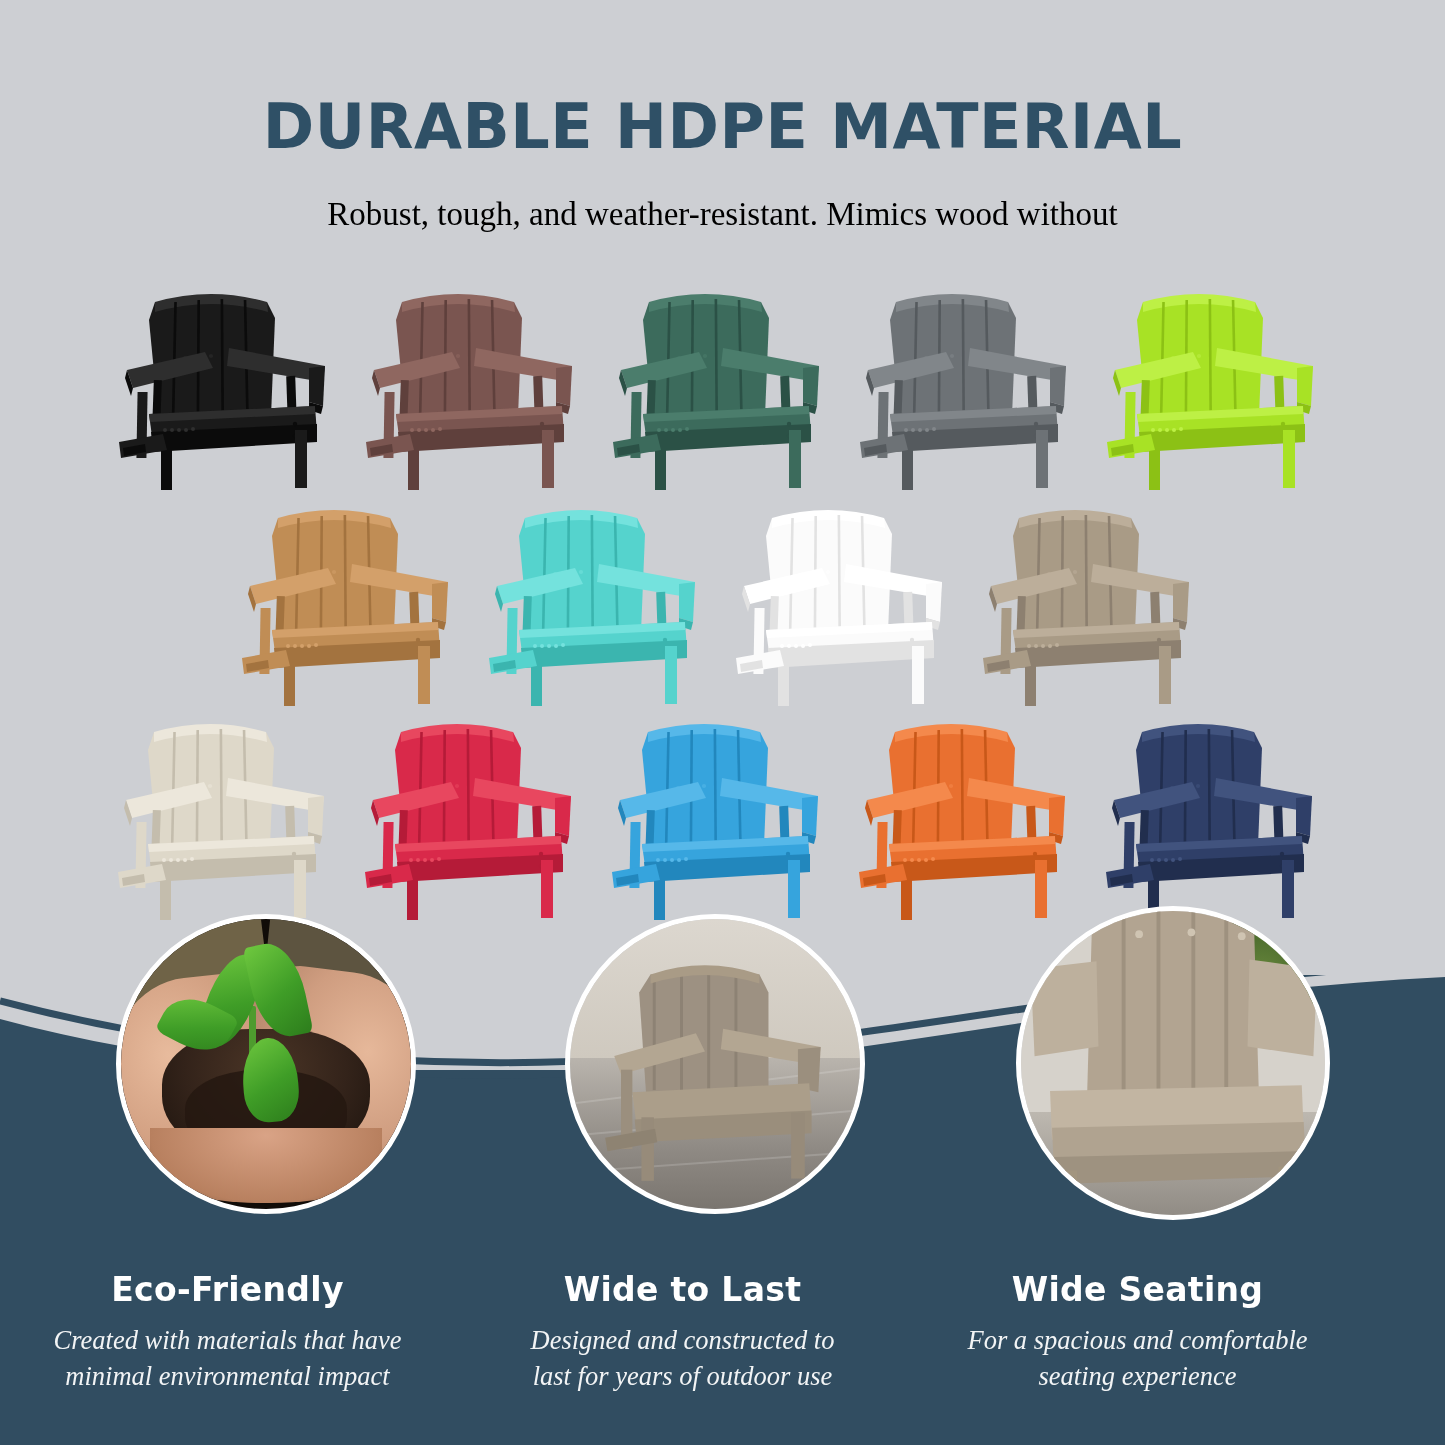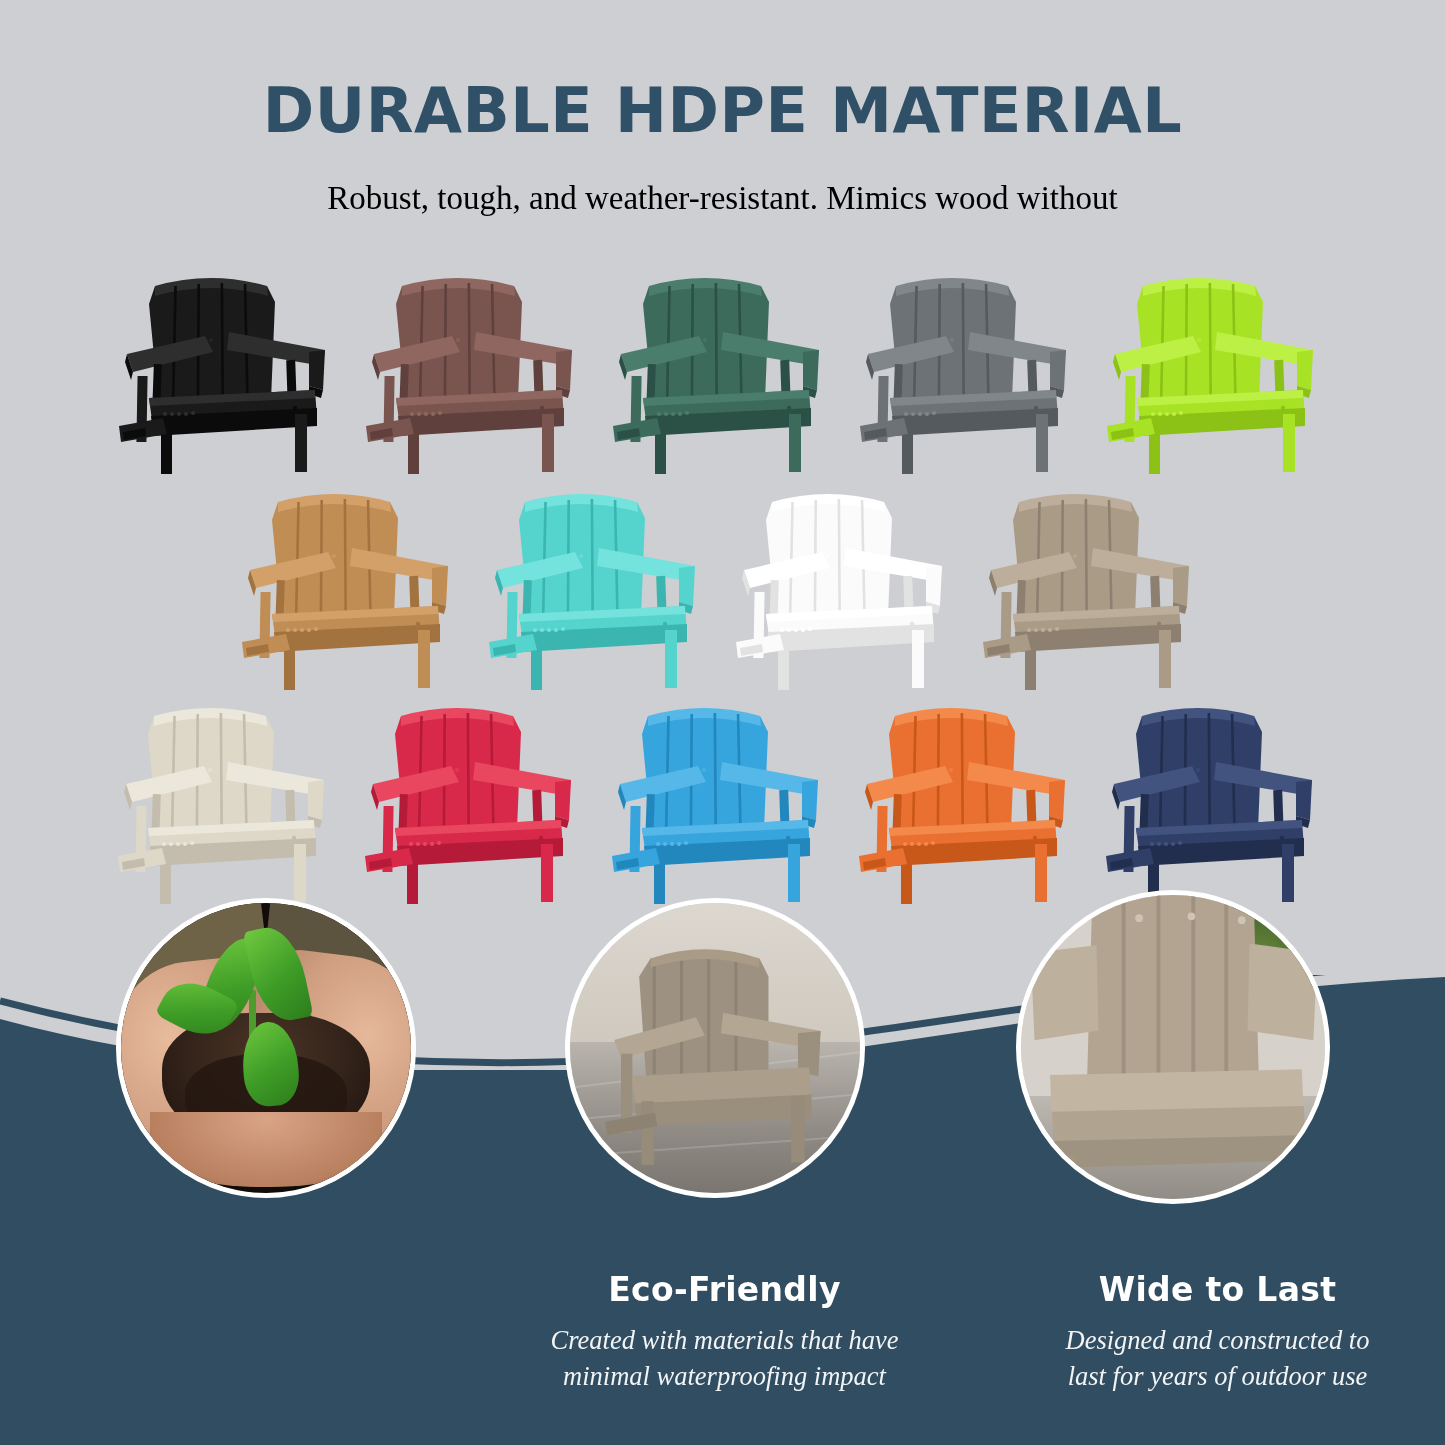--- a/index.html
+++ b/index.html
@@ -2,21 +2,21 @@
 <html><head>
 <meta charset="utf-8">
 <style>
   * { margin:0; padding:0; box-sizing:border-box; }
   body {
     width:1445px; height:1445px;
     background:#cdcfd3;
     font-family:"Liberation Sans", sans-serif;
     overflow:hidden; position:relative;
   }
-  .stage { position:absolute; inset:0; }
+  .stage { position:absolute; inset:0;margin-top:16px; }
 
   
   .headline {
     position:absolute; top:78px; left:0; width:100%;
     text-align:center;
     font-family:"DejaVu Sans", sans-serif;
     font-weight:bold;
     font-size:62px;
     letter-spacing:0.5px;
     color:#2f5066;
@@ -107,21 +107,21 @@
   .p3-bg { position:absolute; inset:0; background:#d6d2cb; }
   .p3-green { position:absolute; right:4%; top:4%; width:34%; height:40%;
     background:radial-gradient(ellipse at 50% 50%, #6d8c3f 0%, #46662a 70%, #33501f 100%); border-radius:18%; }
   .p3-ground { position:absolute; left:0; bottom:0; width:100%; height:34%;
     background:linear-gradient(180deg,#bdb8b0 0%,#918c85 100%); }
   .p3-chair { position:absolute; inset:0; }
   .p3-chair svg { width:100%; height:100%; }
 
   
   .features { position:absolute; left:0; bottom:50px; width:100%;
-    display:flex; justify-content:flex-end;gap:38px; }
+    display:flex; justify-content:flex-start; }
   .feat { width:455px; text-align:center; padding:0 14px; }
   .feat-title {
     font-family:"DejaVu Sans", sans-serif;
     font-weight:bold; font-size:33px; color:#ffffff;
     margin-bottom:14px; letter-spacing:.3px;
   }
   .feat-desc {
     font-family:"Liberation Serif", serif;
     font-size:26.5px; color:#f2f4f5; line-height:1.35;font-style:italic;
   }
@@ -982,25 +982,32 @@
       </div>
     </div>
 
   </div>
 
   <div class="features">
     <div class="feat">
       <div class="feat-title">Eco-Friendly</div>
       <div class="feat-desc">
         <span>Created with materials that have</span><br>
-        <span>minimal waterproofing impact</span>
+        <span>minimal environmental impact</span>
       </div>
     </div>
     <div class="feat">
       <div class="feat-title">Wide to Last</div>
       <div class="feat-desc">
         <span>Designed and constructed to</span><br>
         <span>last for years of outdoor use</span>
       </div>
     </div>
+    <div class="feat">
+      <div class="feat-title">Wide Seating</div>
+      <div class="feat-desc">
+        <span>For a spacious and comfortable</span><br>
+        <span>seating experience</span>
+      </div>
+    </div>
   </div>
 
 </div>
 
 </body></html>

